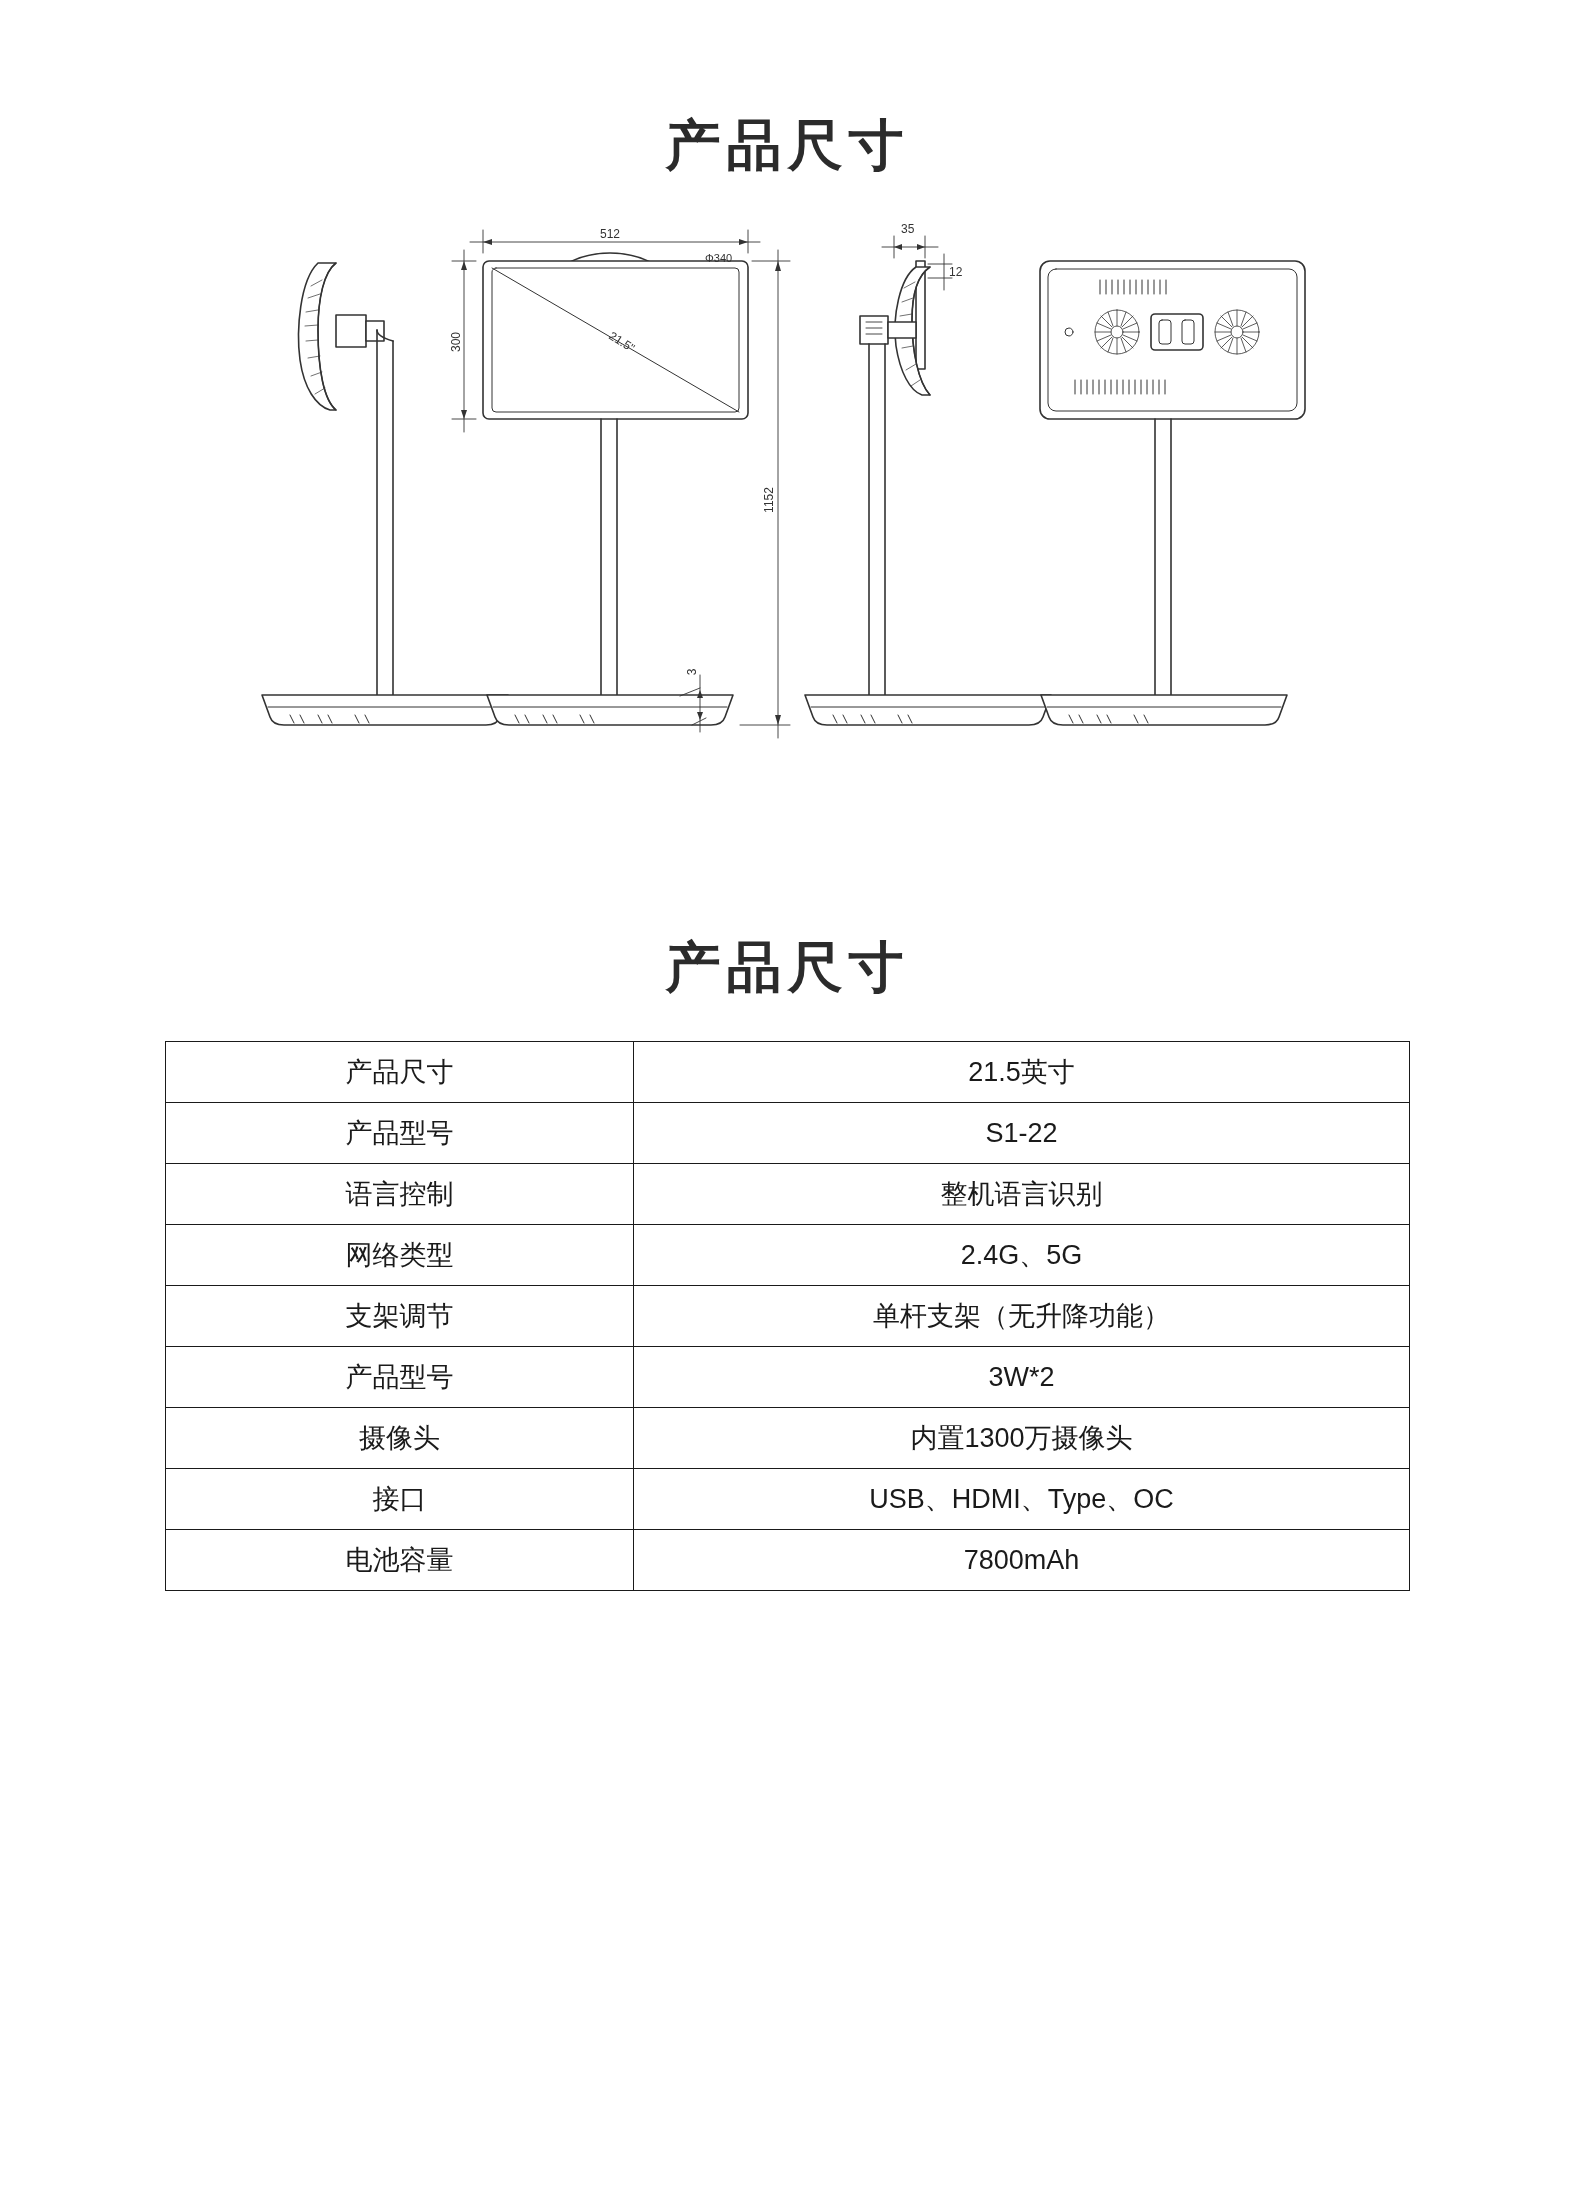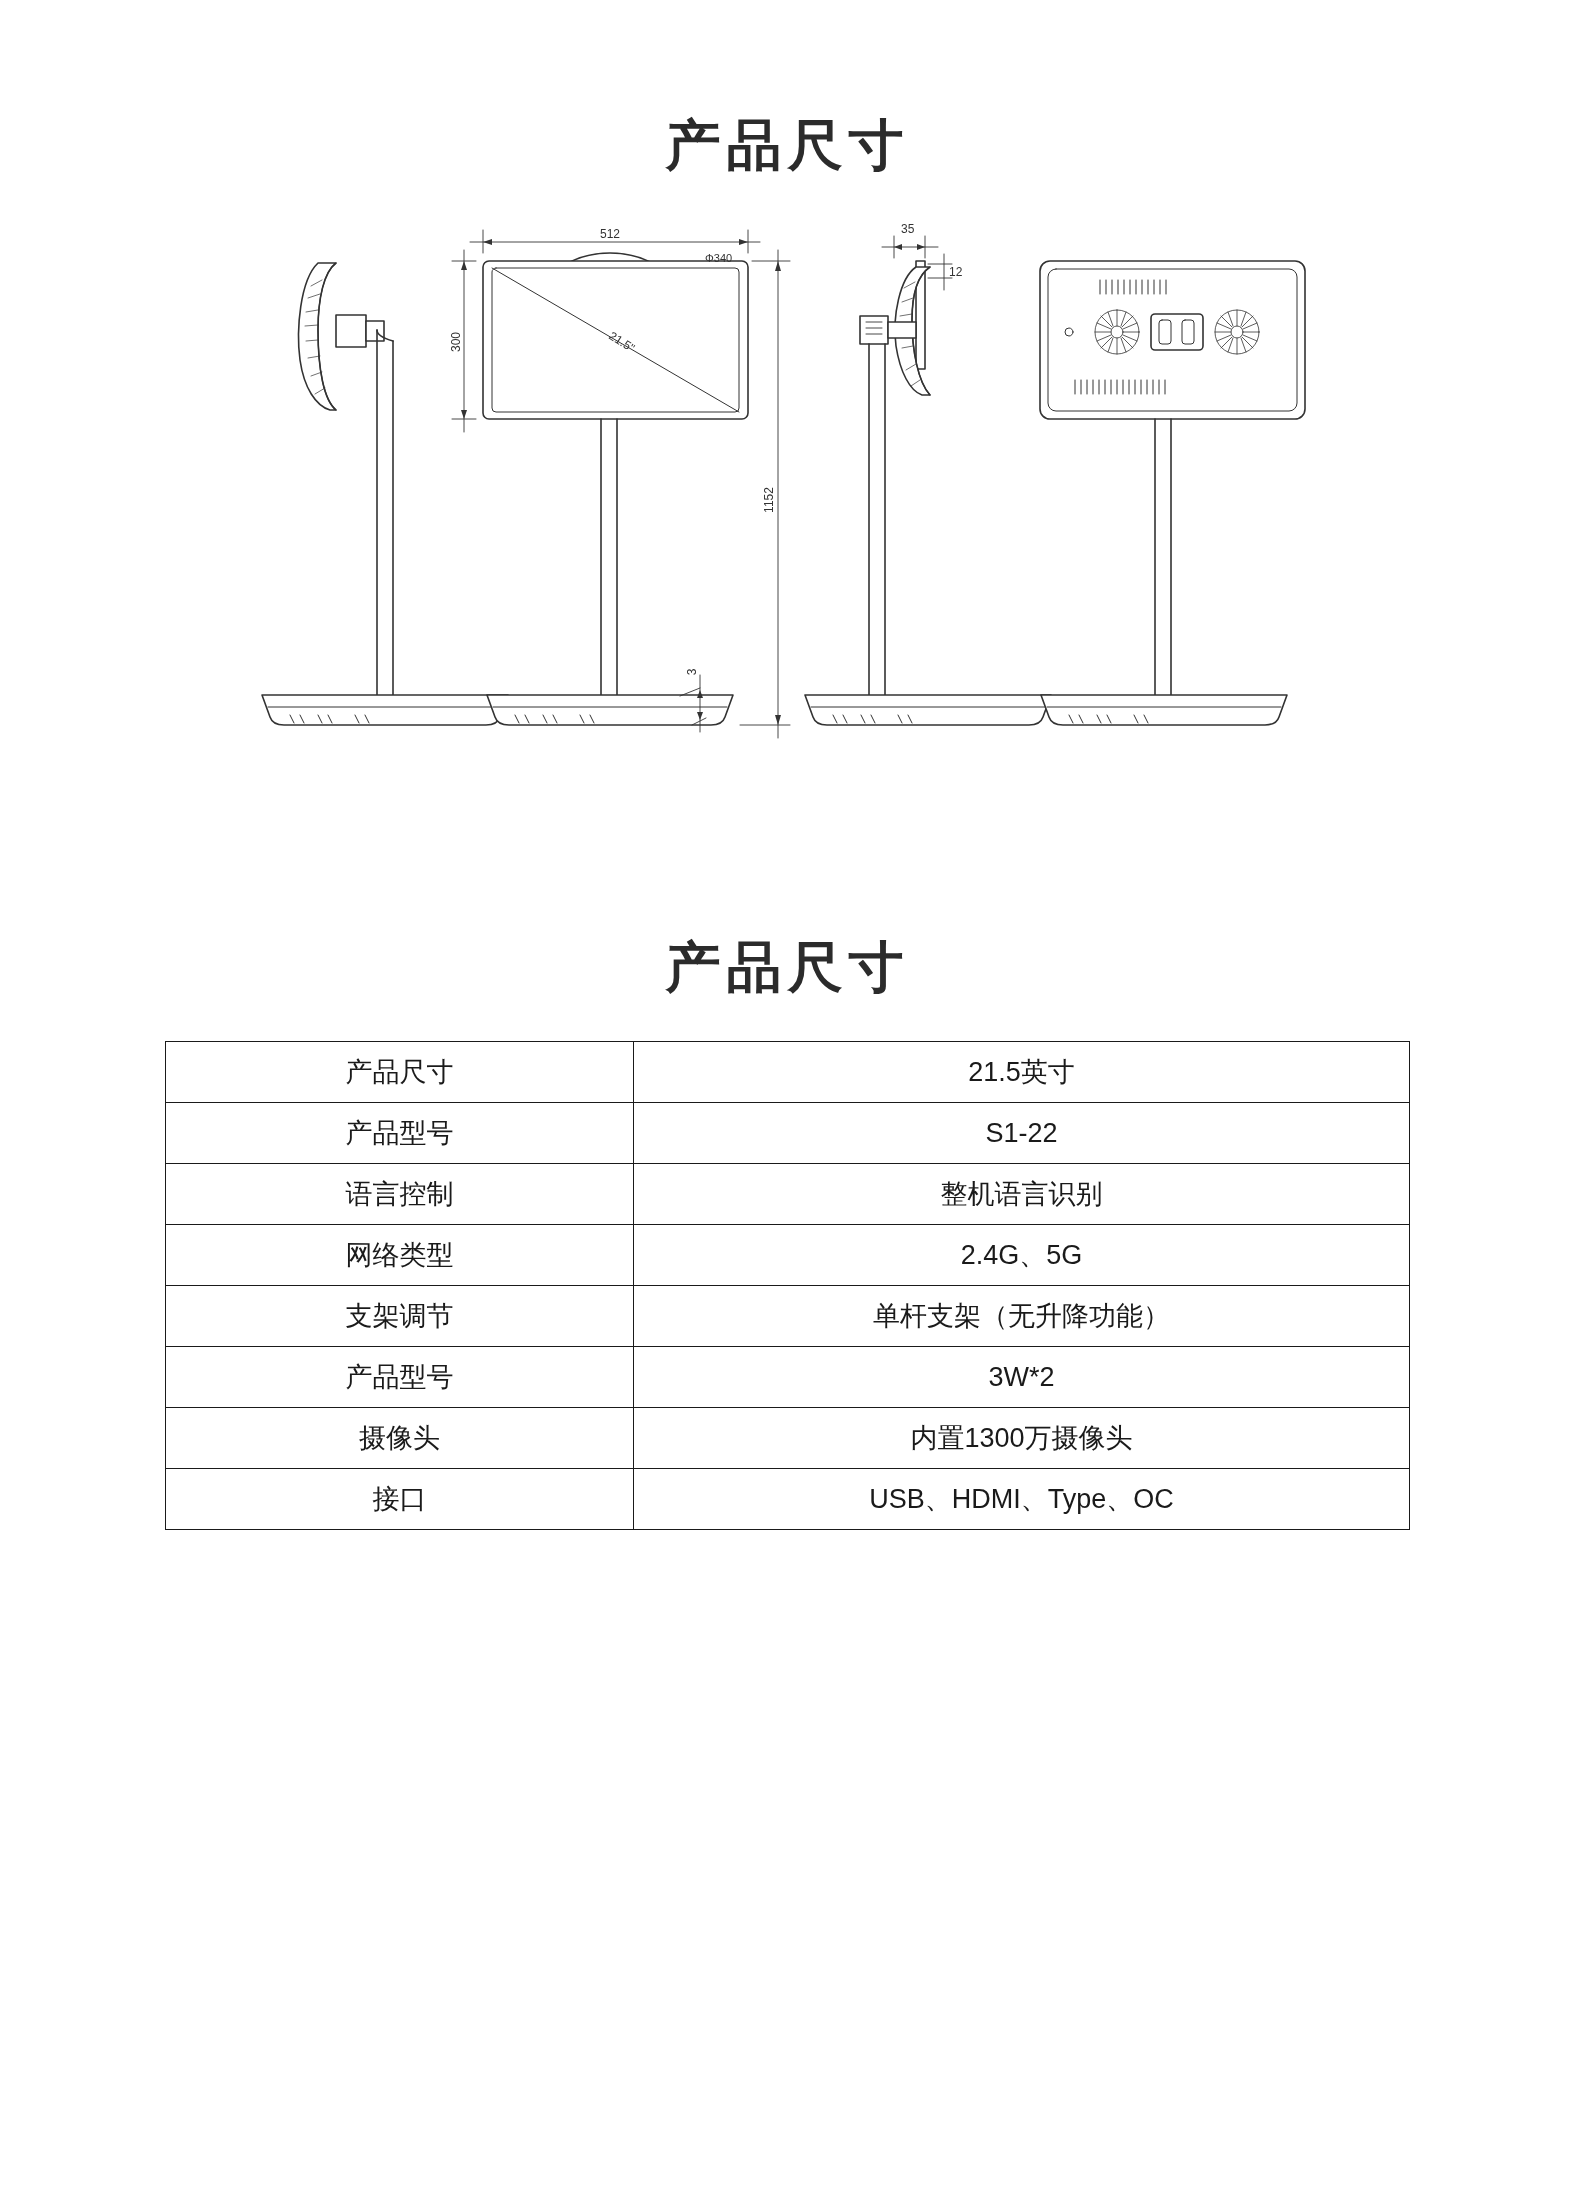--- a/index.html
+++ b/index.html
@@ -311,17 +311,21 @@
             <td class="value">3W*2</td>
           </tr>
           <tr>
             <td class="label">摄像头</td>
             <td class="value">内置1300万摄像头</td>
           </tr>
           <tr>
             <td class="label">接口</td>
             <td class="value">USB、HDMI、Type、OC</td>
           </tr>
+          <tr>
+            <td class="label">电池容量</td>
+            <td class="value">7800mAh</td>
+          </tr>
         </tbody>
     </table>
   </div>
 
 </div>
 
 </body></html>

